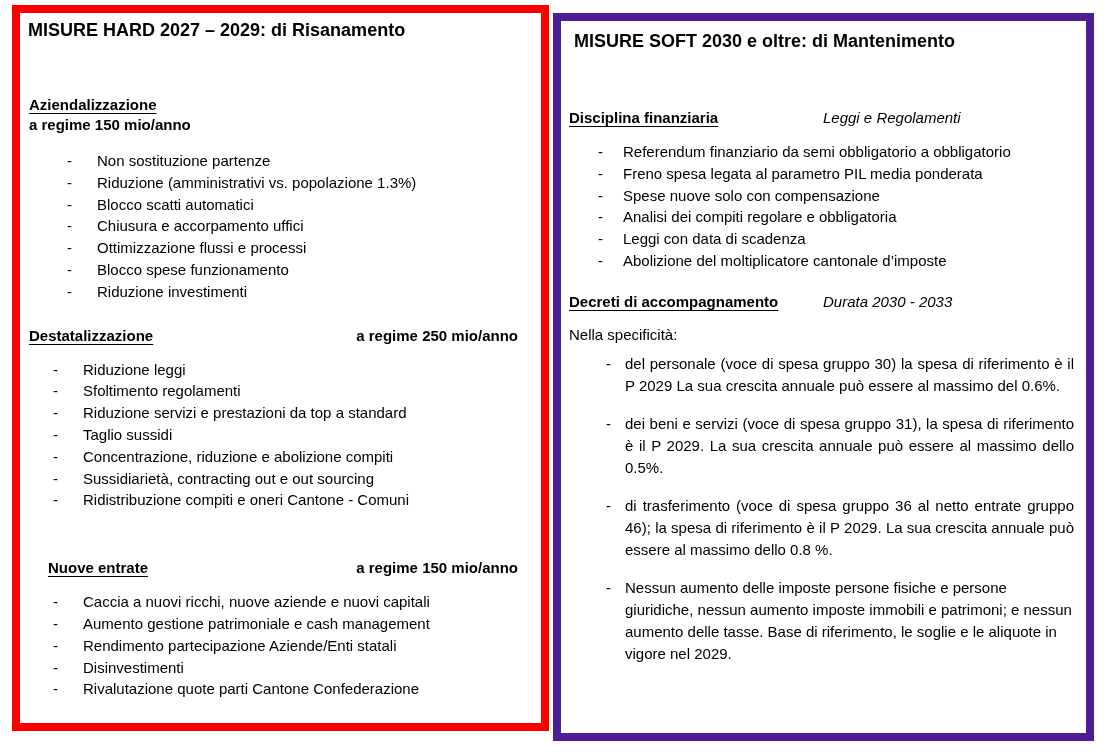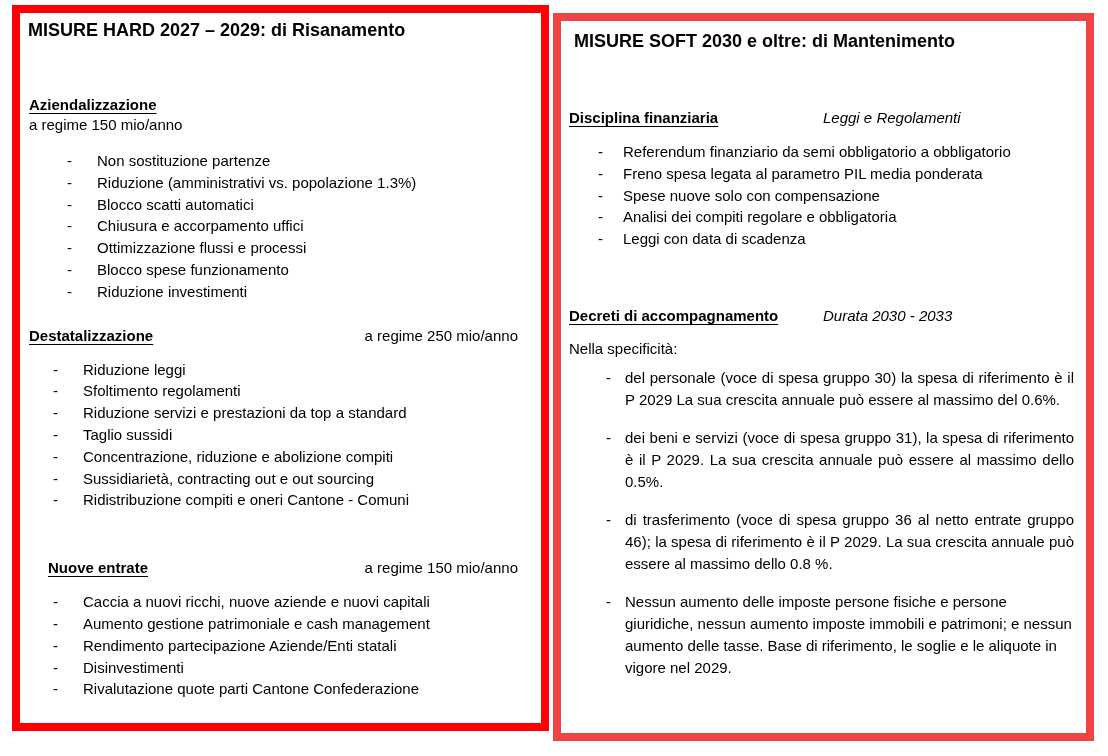--- a/index.html
+++ b/index.html
@@ -18,21 +18,21 @@
     background: #ffffff;
   }
   #left-panel {
     left: 12px; top: 5px;
     width: 537px; height: 726px;
     border: 8px solid #ff0000;
   }
   #right-panel {
     left: 553px; top: 13px;
     width: 541px; height: 728px;
-    border: 8px solid #ef4444;
+    border: 8px solid #4c1d95;
   }
   .panel-title {
     margin: 6px 0 0 8px;
     font-size: 18px;
     font-weight: bold;
     line-height: 22px;
   }
   #right-panel .panel-title { margin-top: 9px; margin-left: 13px; }
 
   .sec-row {
@@ -42,21 +42,21 @@
     padding-left: 9px;
     padding-right: 23px;
     font-size: 15px;
     line-height: 20px;
   }
   .sec-heading {
     font-weight: bold;
     text-decoration: underline;
     text-underline-offset: 3px;
   }
-  .sec-note-bold { font-weight: normal; white-space: nowrap; }
+  .sec-note-bold { font-weight: bold; white-space: nowrap; }
 
   
   .sec-row.tabbed { position: relative; justify-content: flex-start; padding-left: 8px; }
   .sec-row.tabbed .sec-note-plain {
     position: absolute;
     left: 262px;
     font-weight: normal;
     white-space: nowrap;
     font-style: italic;
   }
@@ -95,21 +95,21 @@
   
   #left-panel .sec-row.h1 { margin-top: 54px; flex-direction: column; }
   #left-panel .dash-list.l1 { margin-top: 15px; margin-left: 14px; }
   #left-panel .sec-row.h2 { margin-top: 23px; justify-content: space-between; }
   #left-panel .dash-list.l2 { margin-top: 13px; }
   #left-panel .sec-row.h3 { margin-top: 47px; padding-left: 28px; }
   #left-panel .dash-list.l3 { margin-top: 13px; }
 
   #right-panel .sec-row.h1 { margin-top: 56px; }
   #right-panel .dash-list.l1 { margin-top: 13px; }
-  #right-panel .sec-row.h2 { margin-top: 56px; }
+  #right-panel .sec-row.h2 { margin-top: 20px; }
   #right-panel .spec-list { margin-top: -8px; }
   #right-panel .spec { margin-top: 16px; }
   #right-panel .spec:first-child { margin-top: 16px; }
 </style>
 </head>
 <body>
 
 <div class="panel" id="left-panel">
   <div class="panel-title">MISURE HARD 2027 – 2029: di Risanamento</div>
 
@@ -164,20 +164,21 @@
     <span class="sec-heading">Disciplina finanziaria</span>
     <span class="sec-note-plain">Leggi e Regolamenti</span>
   </div>
   <div class="dash-list right-list l1">
 
   <div class="li">Referendum finanziario da semi obbligatorio a obbligatorio</div>
       <div class="li">Freno spesa legata al parametro PIL media ponderata</div>
       <div class="li">Spese nuove solo con compensazione</div>
       <div class="li">Analisi dei compiti regolare e obbligatoria</div>
       <div class="li">Leggi con data di scadenza</div>
+      <div class="li">Abolizione del moltiplicatore cantonale d’imposte</div>
     </div>
 
   <div class="sec-row tabbed h2">
     <span class="sec-heading">Decreti di accompagnamento</span>
     <span class="sec-note-plain">Durata 2030 - 2033</span>
   </div>
   <div class="intro-line">Nella specificità:</div>
 
   <div class="spec-list">
 

